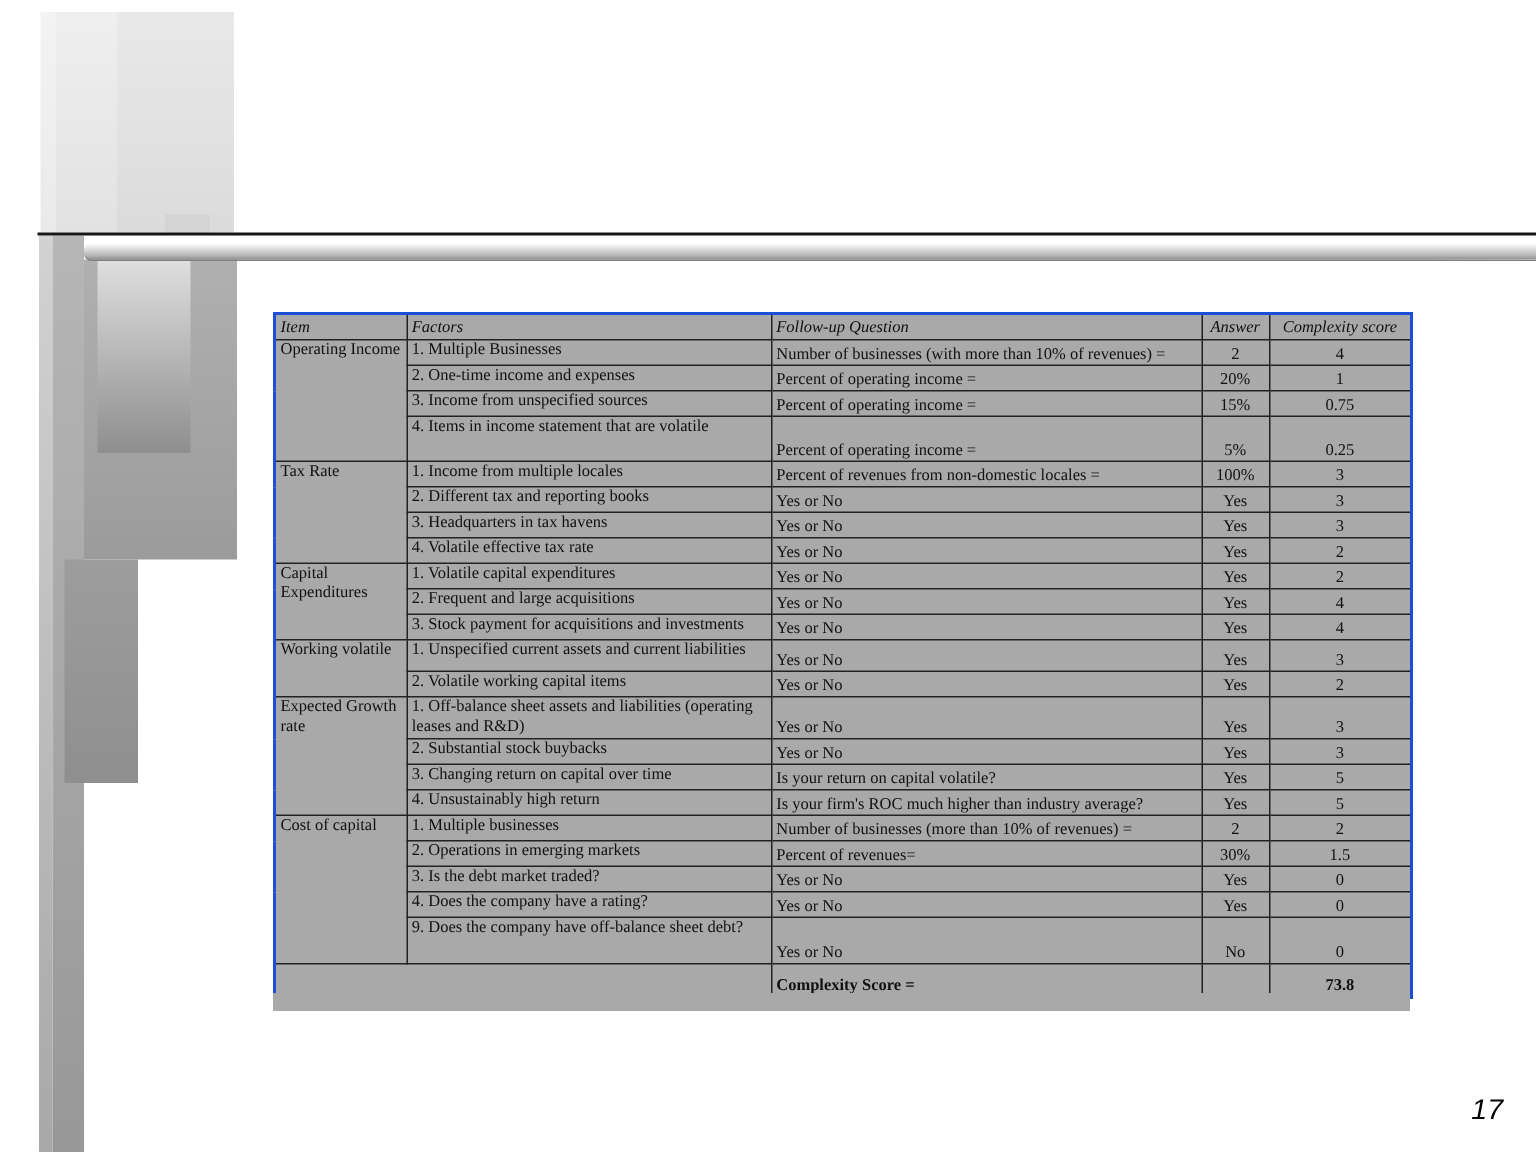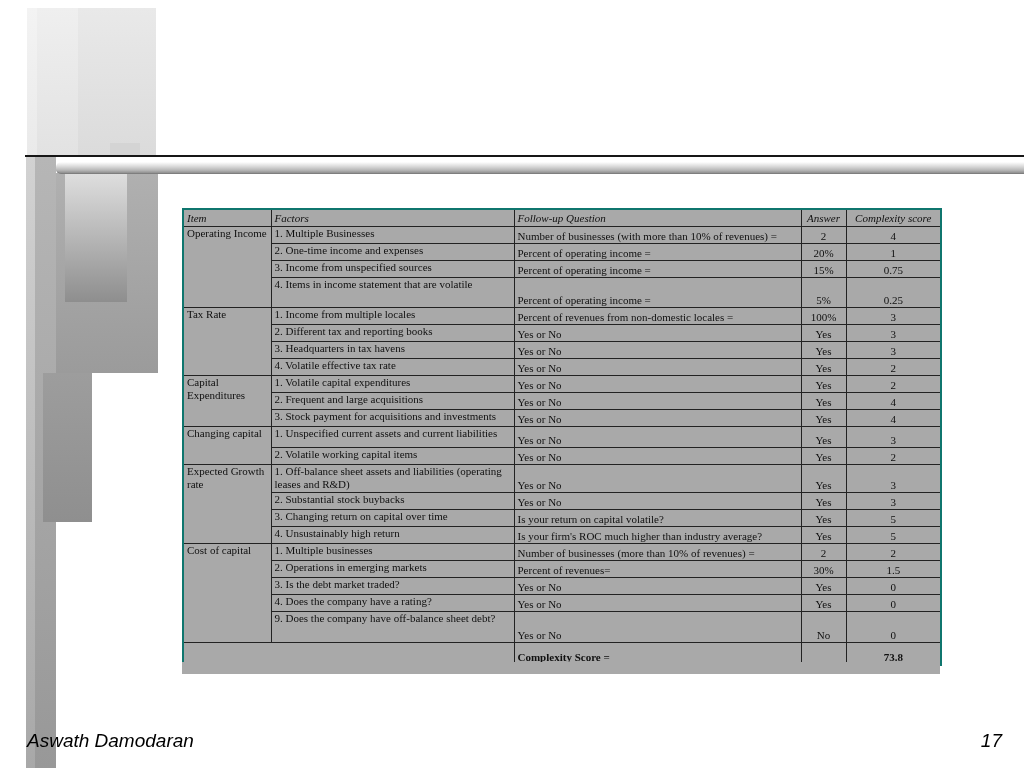--- a/index.html
+++ b/index.html
@@ -22,21 +22,21 @@
          background:linear-gradient(#ffffff,#dadada 40%,#b6b6b6 75%,#8f8f8f);
          border-bottom:1px solid #7e7e7e;}
 
   
   .title{left:0;right:0;top:110px;text-align:center;font-size:30px;color:#000;}
 
   
   table.cscore{position:absolute;left:182px;top:208px;width:758px;
     border-collapse:collapse;table-layout:fixed;
     background:var(--table-bg,#a9a9a9);font-size:11px;line-height:1.15;color:#101010;
-    border:2px solid #0f766e;}
+    border:2px solid #1d4ed8;}
   .cscore th,.cscore td{border:1px solid #222;padding:0 3px;overflow:hidden;}
   .cscore th{font-style:italic;font-weight:normal;text-align:left;height:16px;vertical-align:middle;}
   .cscore th.c{text-align:center;}
   .cscore td.item{vertical-align:top;}
   .cscore td.factor{vertical-align:top;}
   .cscore td.question{vertical-align:bottom;}
   .cscore td.answer,.cscore td.score{vertical-align:bottom;text-align:center;}
   .cscore td.total-spacer{border-right:1px solid #222;}
   .cscore td.total-label{font-weight:bold;vertical-align:bottom;}
   .cscore td.total-score{font-weight:bold;text-align:center;vertical-align:bottom;}
@@ -147,21 +147,21 @@
           <td class="answer">Yes</td>
           <td class="score">4</td>
         </tr>
         <tr style="height: 17px;">
           <td class="factor">3. Stock payment for acquisitions and investments</td>
           <td class="question">Yes or No</td>
           <td class="answer">Yes</td>
           <td class="score">4</td>
         </tr>
         <tr style="height: 21px;">
-          <td class="item" rowspan="2">Changing capital</td>
+          <td class="item" rowspan="2">Working volatile</td>
           <td class="factor">1. Unspecified current assets and current liabilities</td>
           <td class="question">Yes or No</td>
           <td class="answer">Yes</td>
           <td class="score">3</td>
         </tr>
         <tr style="height: 17px;">
           <td class="factor">2. Volatile working capital items</td>
           <td class="question">Yes or No</td>
           <td class="answer">Yes</td>
           <td class="score">2</td>
@@ -227,16 +227,15 @@
       <tr style="height:22px">
         <td class="total-spacer" colspan="2"></td>
         <td class="total-label">Complexity Score =</td>
         <td></td>
         <td class="total-score">73.8</td>
       </tr>
     </tfoot>
   </table>
   <div class="abs table-bottom-strip"></div>
 
-  <div class="abs footer-author">Aswath Damodaran</div>
   <div class="abs page-number">17</div>
 
 </div>
 
 </body></html>

